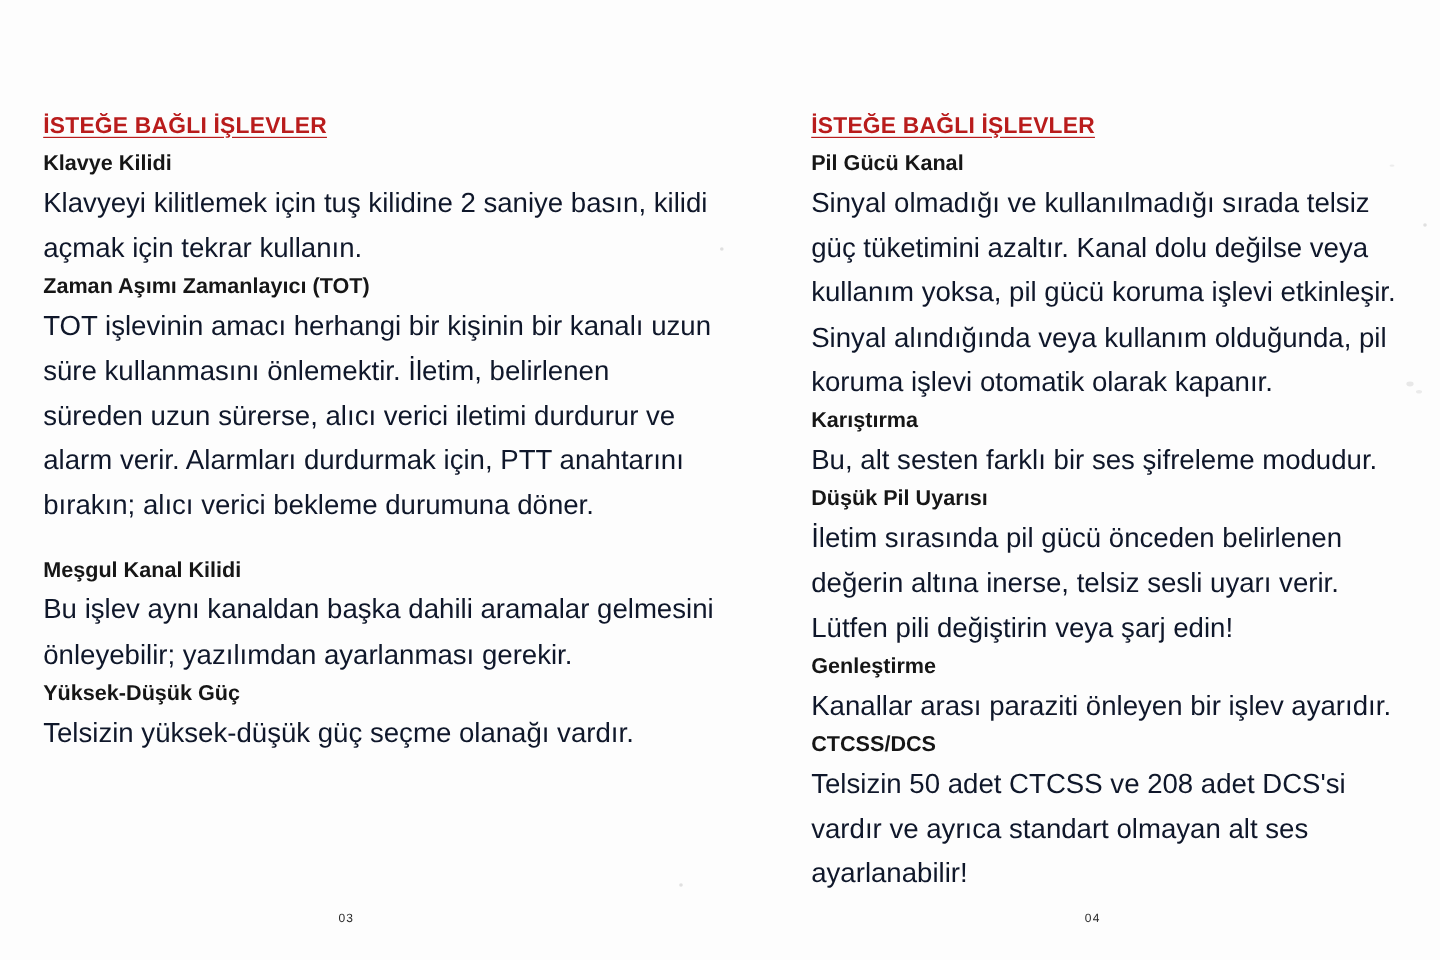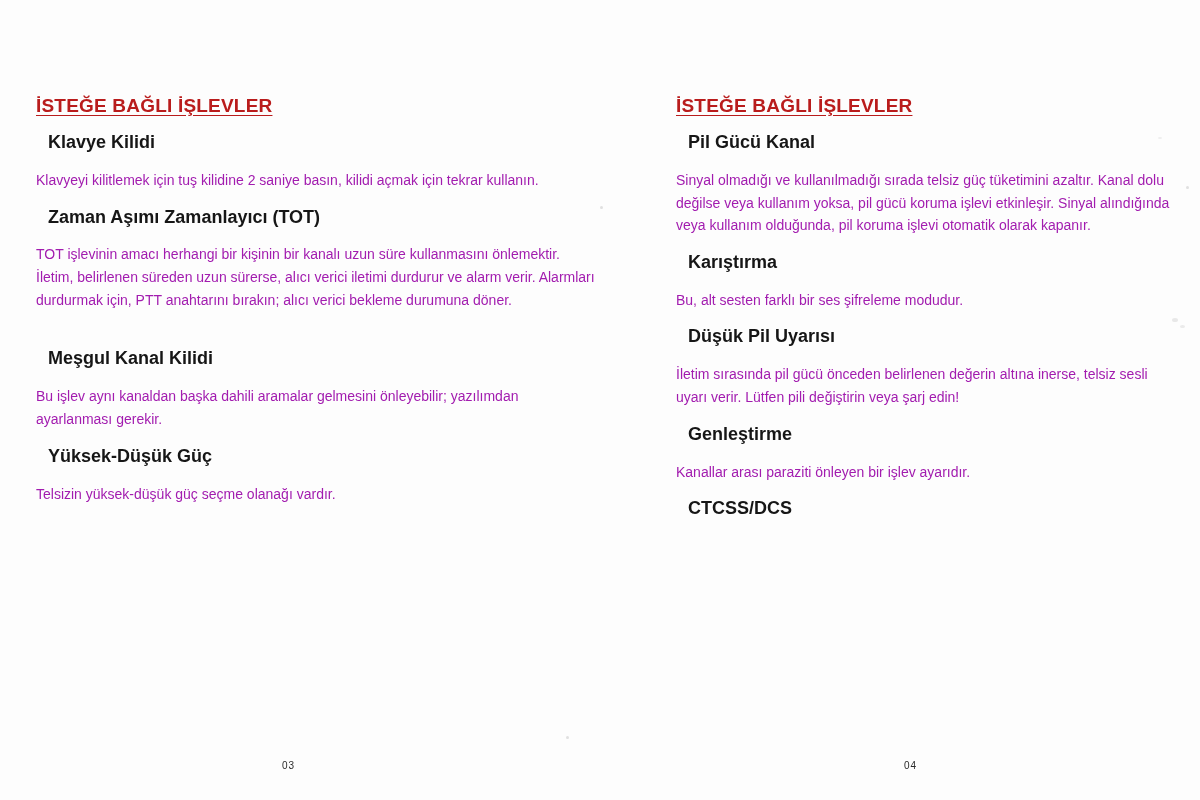--- a/index.html
+++ b/index.html
@@ -37,30 +37,30 @@
     font-weight: bold;
     letter-spacing: 0.2px;
     text-decoration: underline;
     text-underline-offset: 3px;
     margin: 0 0 6px 0;
     color: #b91c1c;
   }
   .sub-title {
     font-size: 18px;
     font-weight: bold;
-    margin: 12px;
+    margin: 0;
     line-height: 1.55;
     color: #161616;
   }
   .para {
-    font-size: 14px;
+    font-size: 23px;
     font-weight: normal;
     margin: 0;
     line-height: 1.62;
-    color: #a21caf;
+    color: #0f172a;
   }
   .block {
     margin-bottom: 0px;
   }
   .gap {
     height: 22px;
   }
   .page-num {
     position: absolute;
     font-size: 10px;
@@ -138,20 +138,21 @@
       <p class="para">İletim sırasında pil gücü önceden belirlenen değerin altına inerse, telsiz sesli uyarı verir. Lütfen pili değiştirin veya şarj edin!</p>
     </div>
 
     <div class="block">
       <h2 class="sub-title">Genleştirme</h2>
       <p class="para">Kanallar arası paraziti önleyen bir işlev ayarıdır.</p>
     </div>
 
     <div class="block">
       <h2 class="sub-title">CTCSS/DCS</h2>
+      <p class="para">Telsizin 50 adet CTCSS ve 208 adet DCS'si vardır ve ayrıca standart olmayan alt ses ayarlanabilir!</p>
     </div>
   </div>
 
   <div class="page-num page-num-left">03</div>
   <div class="page-num page-num-right">04</div>
 
   <div class="speck s1"></div>
   <div class="speck s2"></div>
   <div class="speck s3"></div>
   <div class="speck s4"></div>

